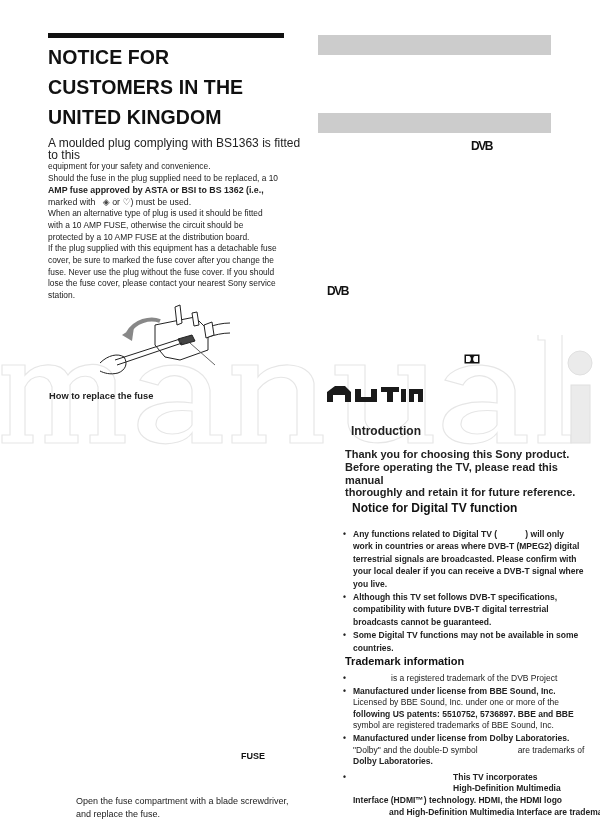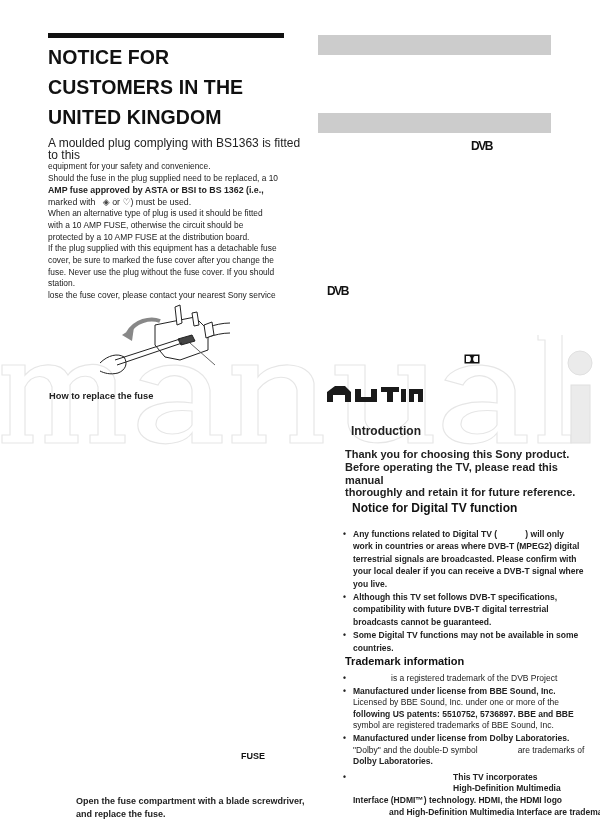--- a/index.html
+++ b/index.html
@@ -7,21 +7,21 @@
   .abs{position:absolute;}
   .watermark{position:absolute;left:0;top:335px;width:600px;height:110px;pointer-events:none;z-index:0;}
   .topbar{left:48px;top:33px;width:236px;height:5px;background:#111;}
   .main-title{left:48px;top:42px;width:250px;font-weight:bold;font-size:19.5px;line-height:30px;letter-spacing:0.1px;color:#111;}
   .para{left:48px;top:138px;width:260px;font-size:8.4px;line-height:11.7px;color:#222;}
   .para p{margin:0;}
   .mark-glyph{display:inline-block;font-size:9px;color:#444;}
   .plug{left:100px;top:295px;width:130px;height:80px;}
   .how-to{left:49px;top:391px;font-size:9.3px;font-weight:bold;color:#222;z-index:1;}
   .fuse-label{left:241px;top:751px;font-size:9px;font-weight:bold;color:#111;}
-  .open-fuse{left:76px;top:795px;width:260px;font-size:9px;line-height:13.3px;font-weight:bold;color:#222;}
+  .open-fuse{left:76px;top:795px;width:260px;font-size:9px;line-height:13.3px;font-weight:normal;color:#222;}
   .graybar{left:318px;width:233px;height:20px;background:#cccccc;}
   .dvb{font-weight:bold;font-size:12px;letter-spacing:-1.5px;color:#111;font-family:"Liberation Sans",sans-serif;}
   .dolby{left:464px;top:354px;width:16px;height:10px;}
   .hdmi{left:327px;top:383px;width:96px;height:19px;}
   .intro-title{left:351px;top:424px;font-size:12px;font-weight:bold;color:#222;z-index:1;}
   .intro-text{left:345px;top:448px;width:245px;font-size:11px;line-height:12.8px;font-weight:bold;color:#222;z-index:1;}
   .notice-title{left:352px;top:501px;font-size:12px;font-weight:bold;color:#111;}
   .bullets{left:343px;top:528px;width:250px;font-size:8.5px;line-height:12.4px;font-weight:bold;color:#222;}
   .bullets .item{position:relative;padding-left:10px;margin:0 0 1px 0;}
   .bullets .item::before{content:"\2022";position:absolute;left:0;top:0;}
@@ -73,22 +73,22 @@
     &nbsp;&nbsp;<span class="mark-glyph">◈</span>
     <span>or</span>
     <span class="mark-glyph">♡</span><span>) must be used.</span>
   </p>
   <p>When an alternative type of plug is used it should be fitted</p>
   <p>with a 10 AMP FUSE, otherwise the circuit should be</p>
   <p>protected by a 10 AMP FUSE at the distribution board.</p>
   <p>If the plug supplied with this equipment has a detachable fuse</p>
   <p>cover, be sure to marked the fuse cover after you change the</p>
   <p>fuse. Never use the plug without the fuse cover. If you should</p>
+  <p>lose the fuse cover, please contact your nearest Sony service</p>
   <p>station.</p>
-  <p>lose the fuse cover, please contact your nearest Sony service</p>
 </div>
 
 <svg class="abs plug" viewBox="0 0 130 80">
   <g fill="none" stroke="#222" stroke-width="1">
 
     <path d="M55,30 L95,22 L108,35 L108,55 L80,65 L65,62 L55,50 Z" fill="#fff"></path>
 
     <path d="M75,12 L80,10 L82,28 L77,30 Z" fill="#fff"></path>
     <path d="M92,18 L97,17 L99,30 L94,31 Z" fill="#fff"></path>
 

